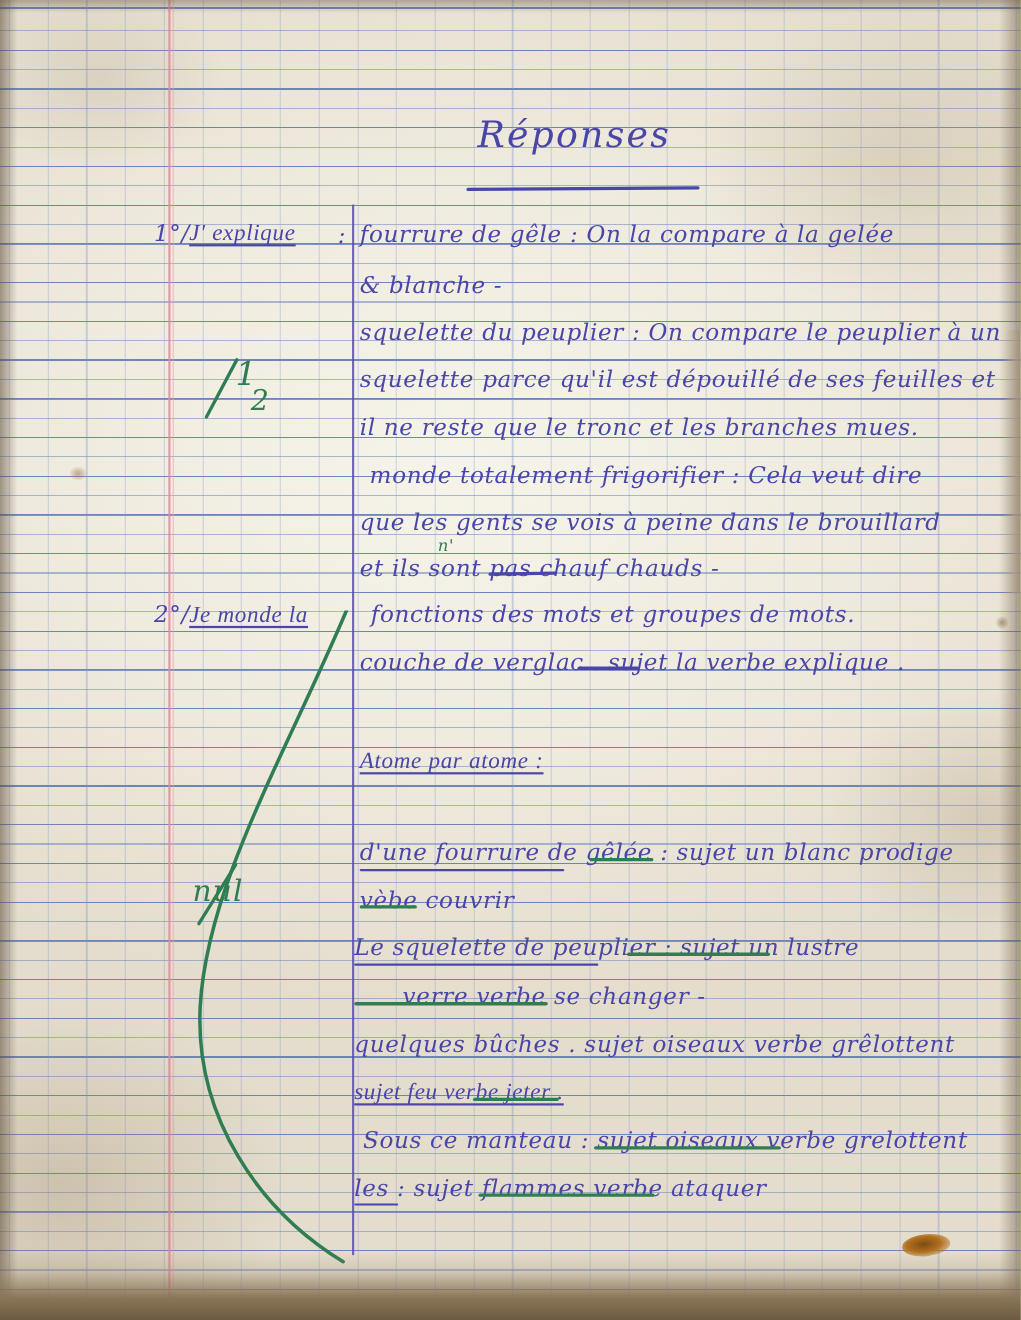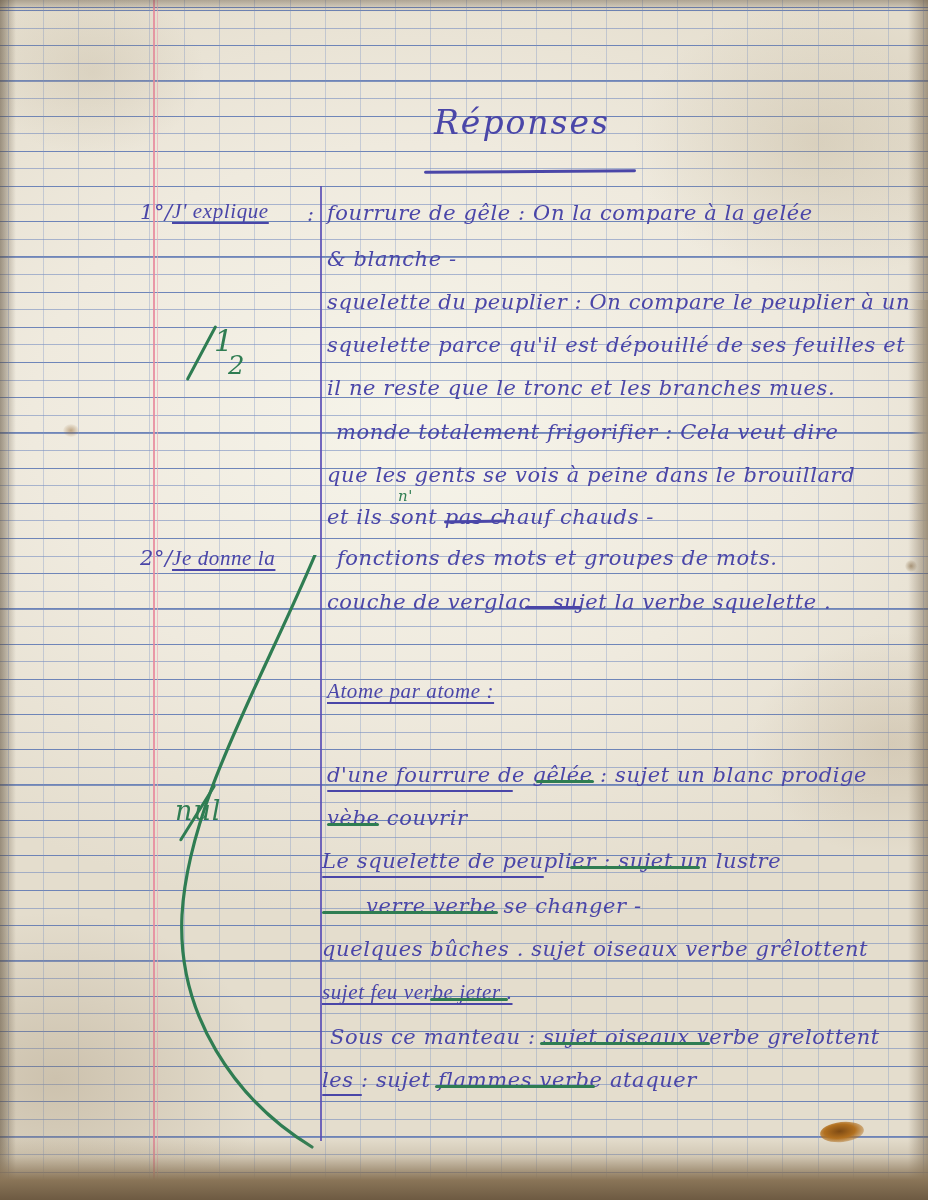--- a/index.html
+++ b/index.html
@@ -286,27 +286,27 @@
   </div>
   <div class="hw ink-green" style="left:398px; top:487px; font-size:15px;">
     <span>n'</span>
   </div>
   <div class="vio-strike" style="left:444px; top:520px; width:62px; transform:rotate(-1deg);"></div>
 
   <div class="hw line ink-violet" style="left:140px; top:546px;">
     <span>2°/</span>
   </div>
   <div class="hw line ink-violet u" style="left:172px; top:546px;">
-    <span>Je donne la</span>
+    <span>Je monde la</span>
   </div>
   <div class="hw line ink-violet" style="left:327px; top:546px;margin-left:10px;">
     <span>fonctions des mots et groupes de mots.</span>
   </div>
   <div class="hw line ink-violet" style="left:327px; top:590px;">
-    <span>couche de verglac . sujet la verbe squelette .</span>
+    <span>couche de verglac . sujet la verbe explique .</span>
   </div>
   <div class="vio-strike" style="left:525px; top:606px; width:56px;"></div>
 
   <div class="hw line ink-violet u" style="left:327px; top:679px;">
     <span>Atome par atome :</span>
   </div>
 
   <div class="hw line ink-violet" style="left:327px; top:763px;">
     <span>d'une fourrure de gêlée : sujet un blanc prodige</span>
   </div>

